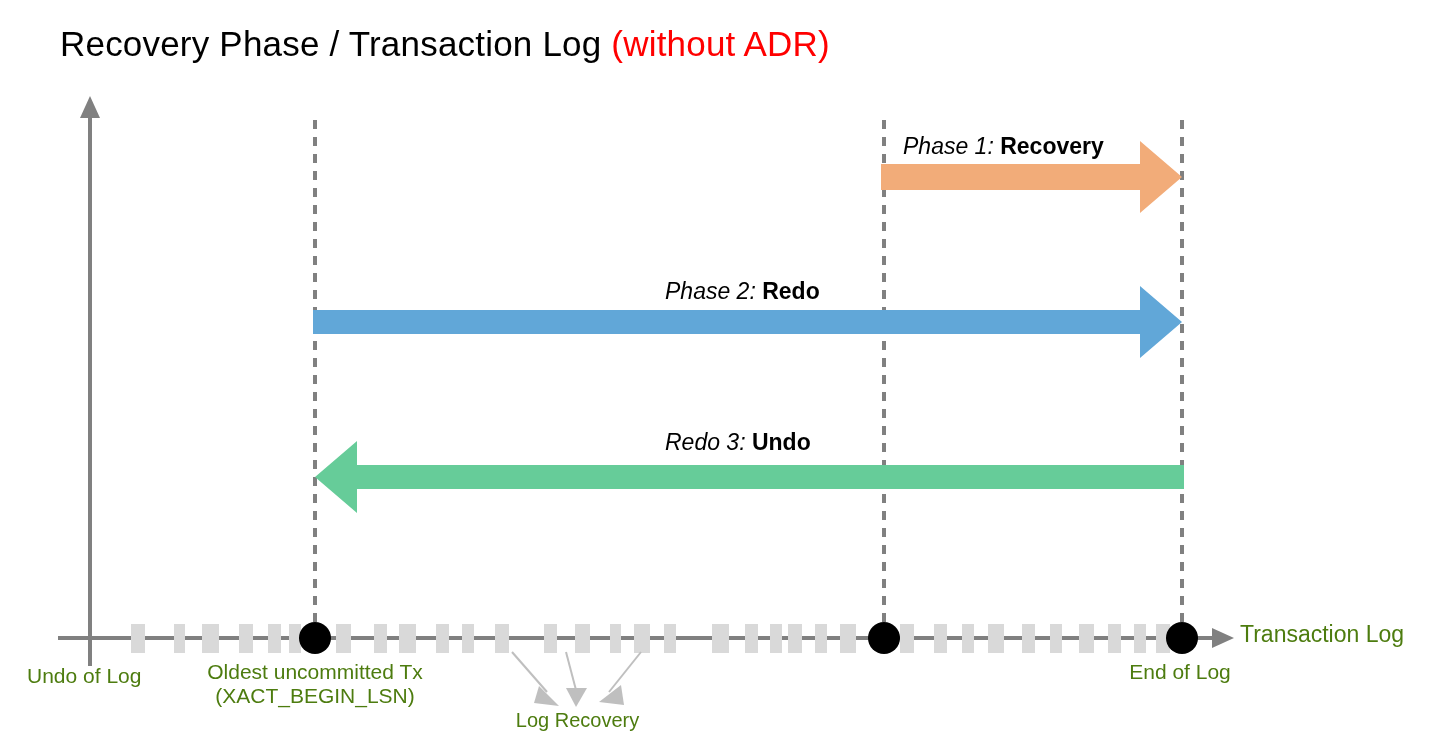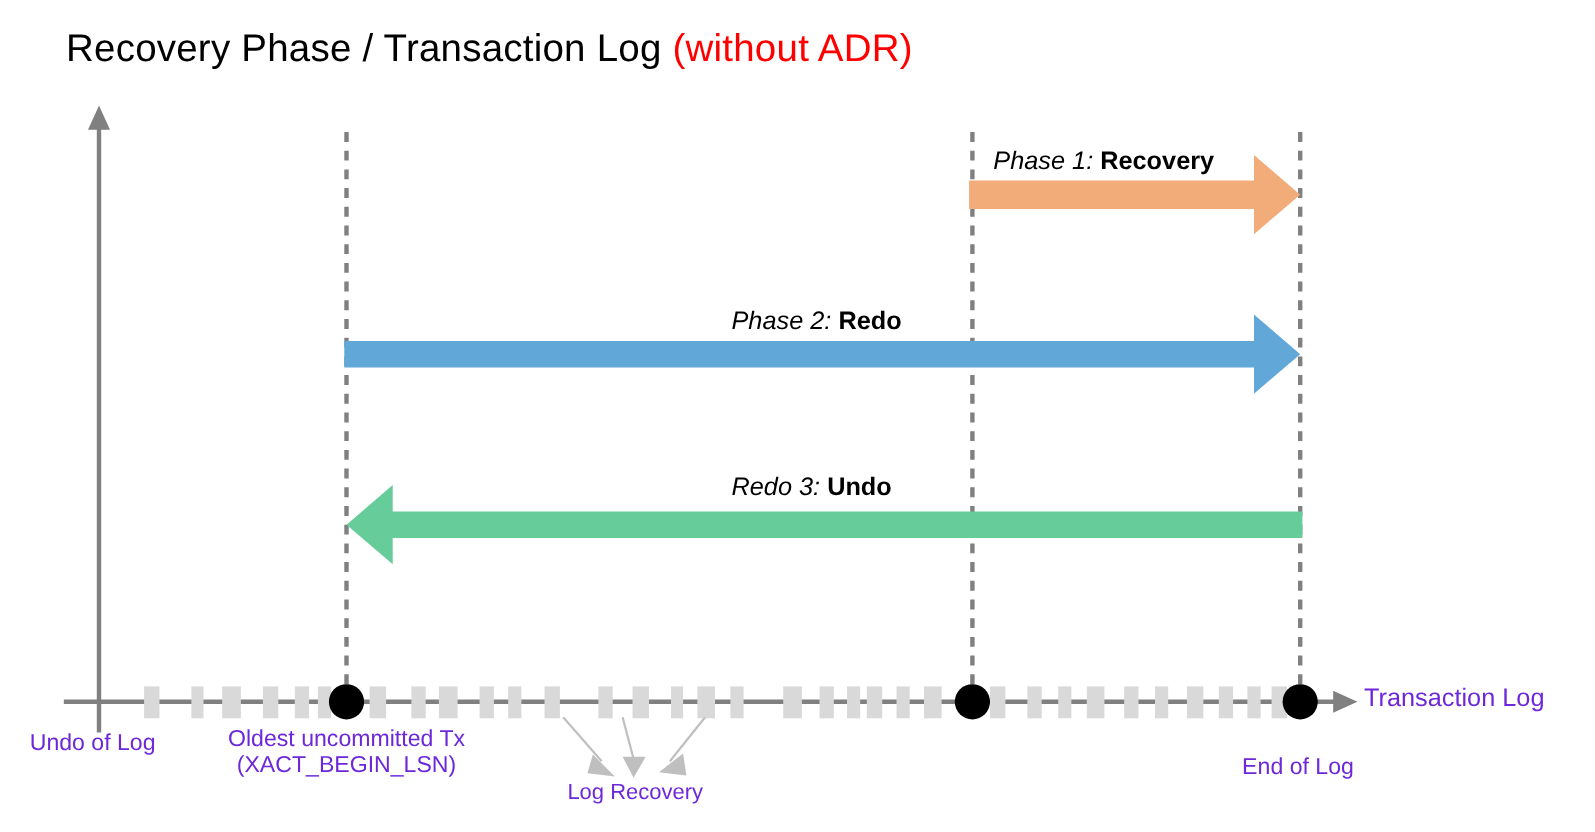--- a/index.html
+++ b/index.html
@@ -49,21 +49,21 @@
   }
   .phase-label .pl-prefix { font-weight: 400; font-style: italic; }
   .phase-label .pl-name { font-weight: bold; }
 
   #phase1-label { left: 903px; top: 133px; }
   #phase2-label { left: 665px; top: 278px; }
   #phase3-label { left: 665px; top: 429px; }
 
   
   .axis-caption {
-    color: #6d28d9;
+    color: #4d7c0f;
     font-size: 21px;
     white-space: nowrap;
     text-align: center;
   }
   #axis-name-label {
     left: 1240px;
     top: 621px;
     font-size: 23px;
   }
   #start-of-log-label { left: 27px; top: 664px; }
@@ -85,21 +85,20 @@
     font-style: italic;
     font-size: 18px;
     line-height: 1.12;
     margin-top: 1px;
   }
   #end-of-log-label {
     left: 1105px;
     top: 660px;
     width: 150px;
     text-align: center;
-    margin-top: 26px;
   }
   #log-records-label {
     left: 495px;
     top: 709px;
     width: 165px;
     text-align: center;
     font-size: 20px;
   }
 </style>
 </head>

